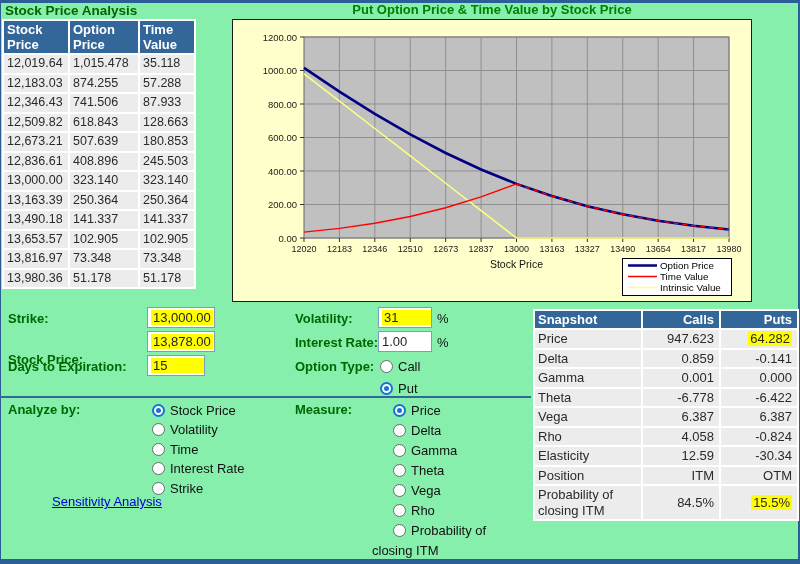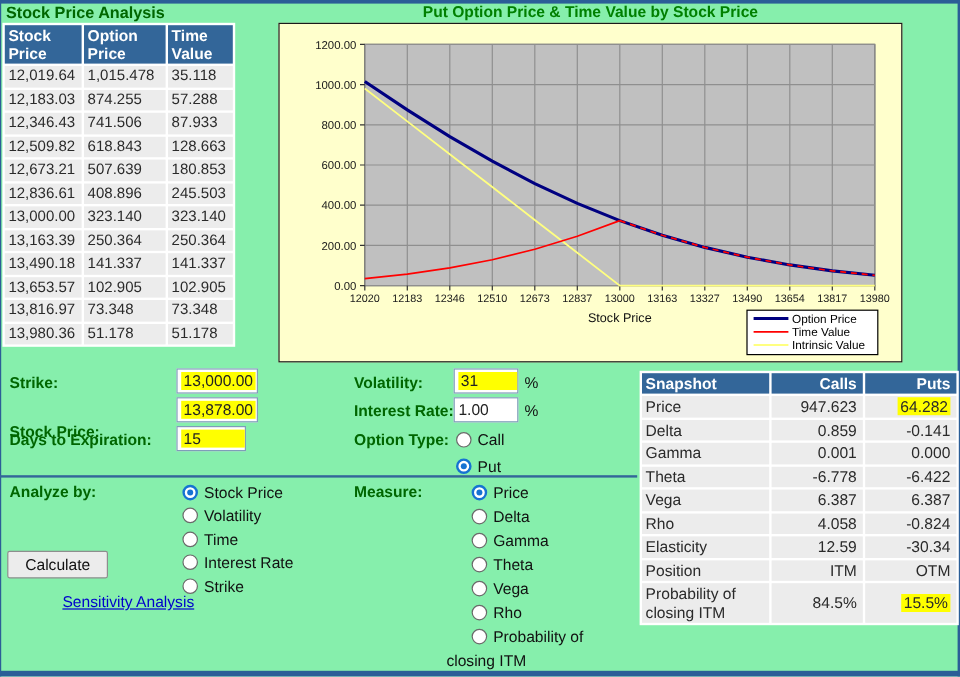--- a/index.html
+++ b/index.html
@@ -255,21 +255,20 @@
   <div class="radio-group rg-20 indent" id="measure-group" style="left:372px; top:401px;">
       <label class="radio-item"><span class="rb sel"></span><span class="rb-label">Price</span></label>
       <label class="radio-item"><span class="rb"></span><span class="rb-label">Delta</span></label>
       <label class="radio-item"><span class="rb"></span><span class="rb-label">Gamma</span></label>
       <label class="radio-item"><span class="rb"></span><span class="rb-label">Theta</span></label>
       <label class="radio-item"><span class="rb"></span><span class="rb-label">Vega</span></label>
       <label class="radio-item"><span class="rb"></span><span class="rb-label">Rho</span></label>
       <label class="radio-item"><span class="rb"></span><span class="rb-label">Probability of closing ITM</span></label>
     </div>
 
-  <button class="btn">Calculate</button>
   <div class="link">Sensitivity Analysis</div>
 
   <div class="tbl-wrap" id="snapshot-wrap">
     <table class="grid" id="snapshot-table">
         <thead>
           <tr>
             <th>Snapshot</th>
             <th class="num">Calls</th>
             <th class="num">Puts</th>
           </tr>

